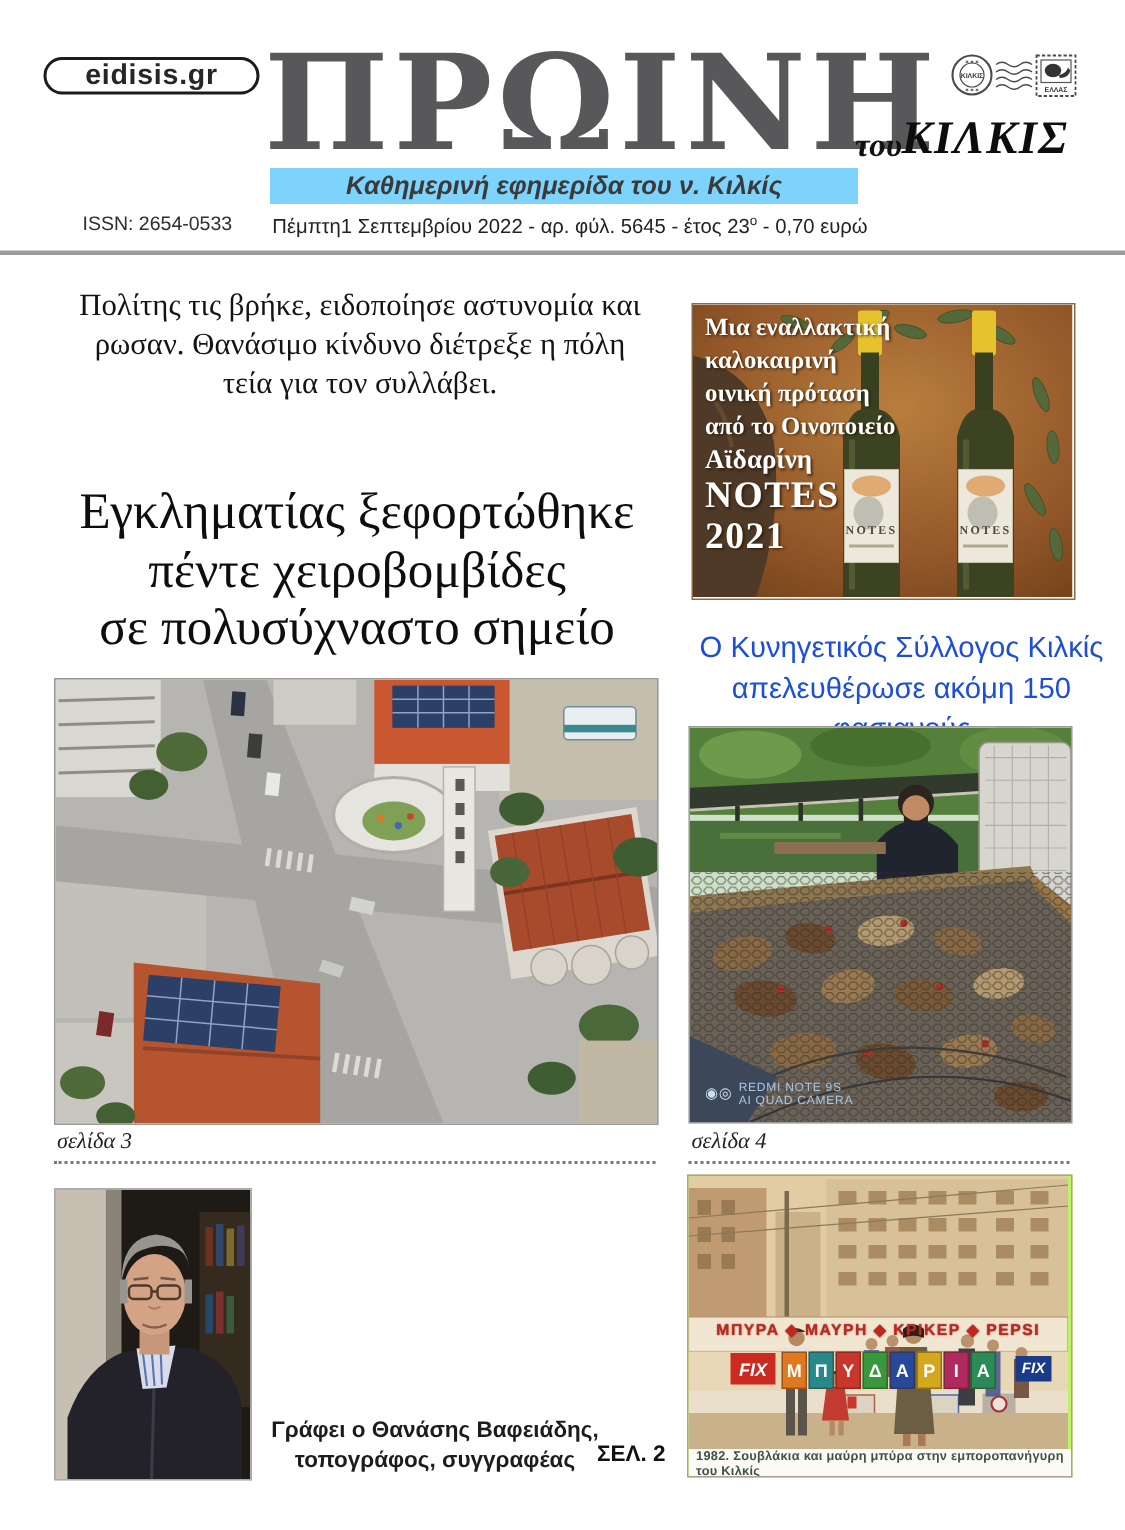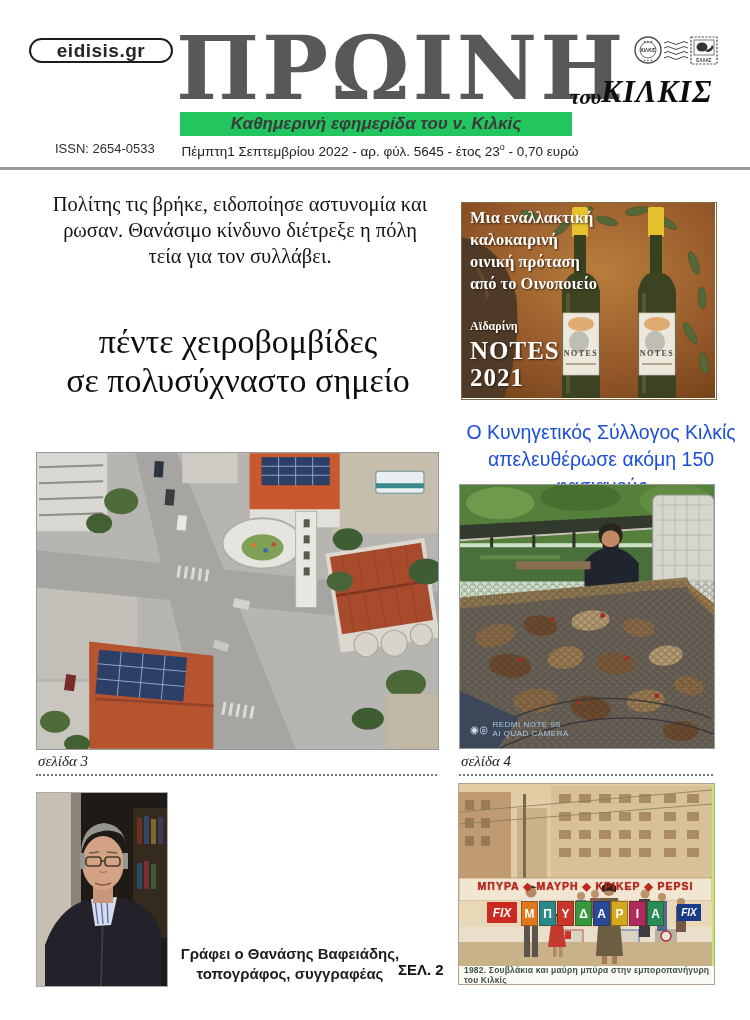--- a/index.html
+++ b/index.html
@@ -9,33 +9,33 @@
   .serif{font-family:"Liberation Serif",serif;}
   .dvserif{font-family:"DejaVu Serif",serif;}
   .ctr{text-align:center;}
   
   #site-pill{left:29px;top:38px;width:140px;height:21px;border:2.5px solid #1c1c1c;border-radius:14px;
              display:flex;align-items:center;justify-content:center;font-weight:bold;font-size:19px;color:#262626;letter-spacing:.5px;}
   #mast-title{left:176px;top:22px;width:400px;height:92px;font-weight:bold;font-size:88px;line-height:92px;
               color:#58585a;letter-spacing:3px;white-space:nowrap;}
   #mast-small{left:570px;top:84px;font-size:22px;font-style:italic;font-weight:bold;color:#111;}
   #mast-region{left:601px;top:74px;font-size:31px;font-style:italic;font-weight:bold;color:#0d0d0d;letter-spacing:1px;}
-  #subtitle-bar{left:180px;top:112px;width:392px;height:24px;background:#22c55e;display:flex;align-items:center;justify-content:center;
+  #subtitle-bar{left:180px;top:112px;width:392px;height:24px;background:#7dd3fc;display:flex;align-items:center;justify-content:center;
                 font-weight:bold;font-style:italic;font-size:17px;color:#3a3a3a;}
   #issn{left:55px;top:141px;font-size:13px;color:#2e2e2e;text-align:center;}
   #dateline{left:170px;top:142px;width:420px;font-size:13.5px;color:#222;}
   #header-rule{left:0;top:167px;width:750px;height:3px;background:#9b9b9b;}
   
   #lead-intro{left:28px;top:191px;width:424px;font-size:20.5px;line-height:26px;color:#141414;}
   #lead-headline{left:14px;top:323px;width:448px;font-size:34px;line-height:38.5px;color:#0e0e0e;}
   
   #wine-ad{left:461px;top:202px;width:254px;height:196px;overflow:hidden;border:1px solid #8a6a42;}
   #wine-text{left:8px;top:4px;width:150px;color:#fff;font-weight:bold;font-size:16.5px;line-height:22px;
              text-shadow:1px 1px 2px rgba(40,20,0,.85);}
-  .wine-brand{font-size:12px;margin-top:20px;}
+  .wine-brand{font-size:18px;margin-top:0;}
   .wine-big{font-size:25px;line-height:27px;letter-spacing:1px;font-family:"Liberation Serif",serif;}
   .bottle-label-text{position:absolute;width:46px;text-align:center;font-size:8px;font-weight:bold;
                      letter-spacing:1.5px;color:#4a4a42;font-family:"Liberation Serif",serif;}
   
   #hunt-head{left:460px;top:419px;width:282px;font-size:19.5px;line-height:27px;color:#1d4ed8;}
   
   .photo-frame{border:1px solid #999;background:#ddd;overflow:hidden;}
   #aerial{left:36px;top:452px;width:401px;height:296px;}
   #pheasant{left:459px;top:484px;width:254px;height:263px;}
   #portrait{left:36px;top:792px;width:130px;height:193px;border-color:#aaa;}
@@ -112,20 +112,21 @@
 
   <div class="abs" id="header-rule"></div>
 
   <div class="abs serif ctr" id="lead-intro">
     <div>Πολίτης τις βρήκε, ειδοποίησε αστυνομία και</div>
     <div>ρωσαν. Θανάσιμο κίνδυνο διέτρεξε η πόλη</div>
     <div>τεία για τον συλλάβει.</div>
   </div>
 
   <div class="abs serif ctr" id="lead-headline">
+    <div>Εγκληματίας ξεφορτώθηκε</div>
     <div>πέντε χειροβομβίδες</div>
     <div>σε πολυσύχναστο σημείο</div>
   </div>
 
   <div class="abs" id="wine-ad">
     <svg width="253" height="195" viewBox="0 0 253 195">
       <defs>
         <radialGradient id="warmbg" cx="55%" cy="35%" r="85%">
           <stop offset="0%" stop-color="#b97e3d"></stop>
             <stop offset="60%" stop-color="#94582a"></stop>

